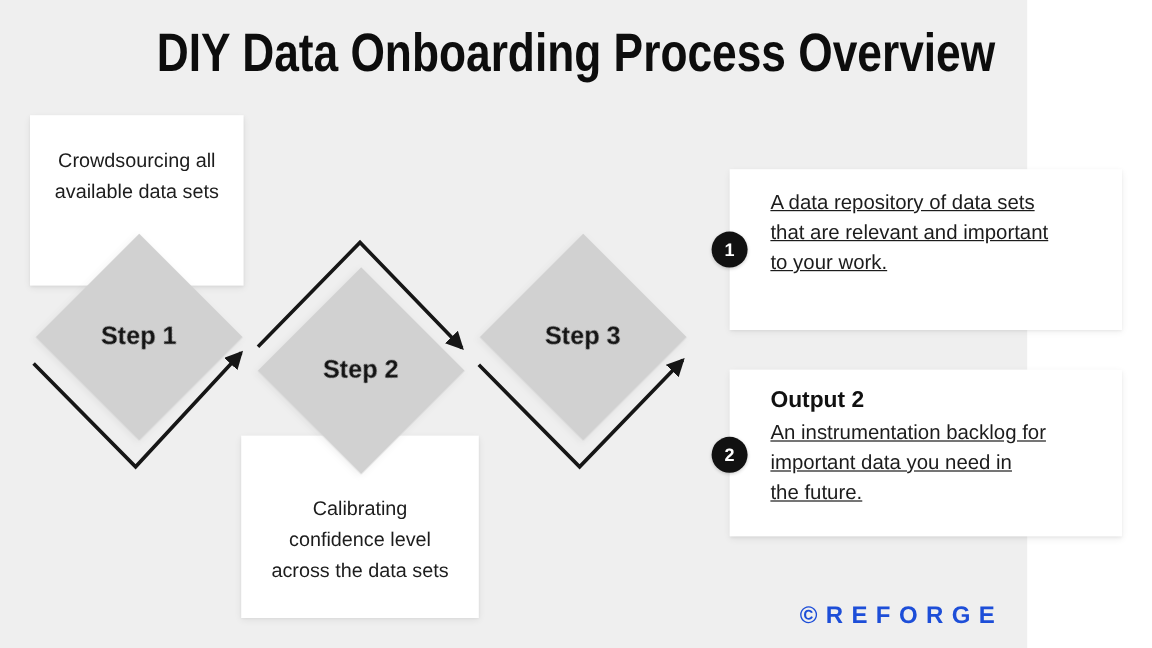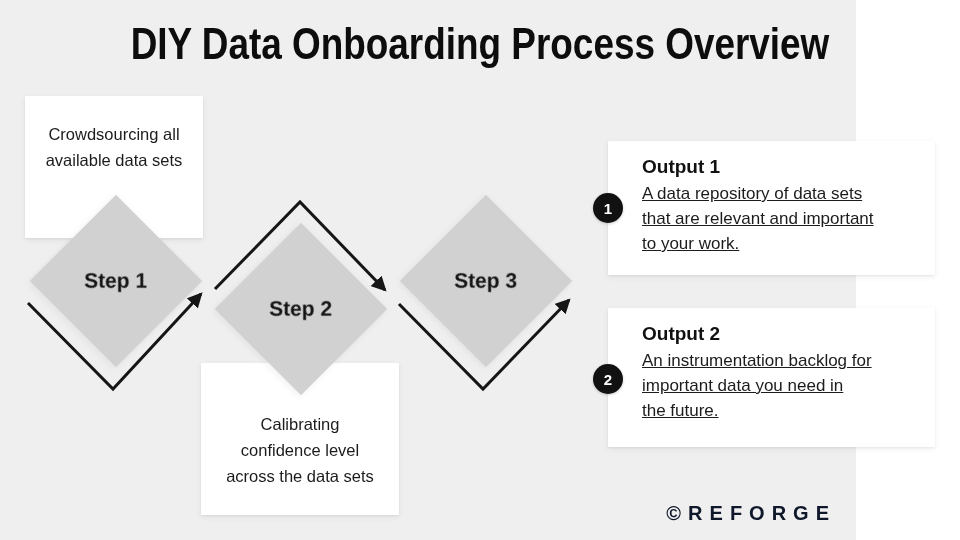--- a/index.html
+++ b/index.html
@@ -111,21 +111,21 @@
   }
   .badge-1 { left: 593px; top: 193px; }
   .badge-2 { left: 593px; top: 364px; }
   .watermark {
     position: absolute;
     right: 20px;
     bottom: 15px;
     font-size: 20px;
     font-weight: 600;
     letter-spacing: 7px;
-    color: #0f172a;
+    color: #1d4ed8;
   }
 </style>
 </head>
 <body>
 
 <div class="stage">
 
   <h1 class="title">DIY Data Onboarding Process Overview</h1>
 
   <div class="note-box note-1">Crowdsourcing all
@@ -149,21 +149,20 @@
       <marker id="arrowhead" viewBox="0 0 10 10" refX="8.5" refY="5" markerWidth="15" markerHeight="15" orient="auto" markerUnits="userSpaceOnUse">
         <path d="M0,0 L10,5 L0,10 z" fill="#161616"></path>
       </marker>
     </defs>
     <polyline points="28,303 113,389 201,294" fill="none" stroke="#161616" stroke-width="3" marker-end="url(#arrowhead)"></polyline>
     <polyline points="215,289 300,202 385,290" fill="none" stroke="#161616" stroke-width="3" marker-end="url(#arrowhead)"></polyline>
     <polyline points="399,304 483,389 569,300" fill="none" stroke="#161616" stroke-width="3" marker-end="url(#arrowhead)"></polyline>
   </svg>
 
   <div class="output-card out-1">
-    <h2 class="output-title">Output 1</h2>
     <p class="output-body">A data repository of data sets
 that are relevant and important
 to your work.</p>
   </div>
   <div class="output-card out-2">
     <h2 class="output-title">Output 2</h2>
     <p class="output-body">An instrumentation backlog for
 important data you need in
 the future.</p>
   </div>

